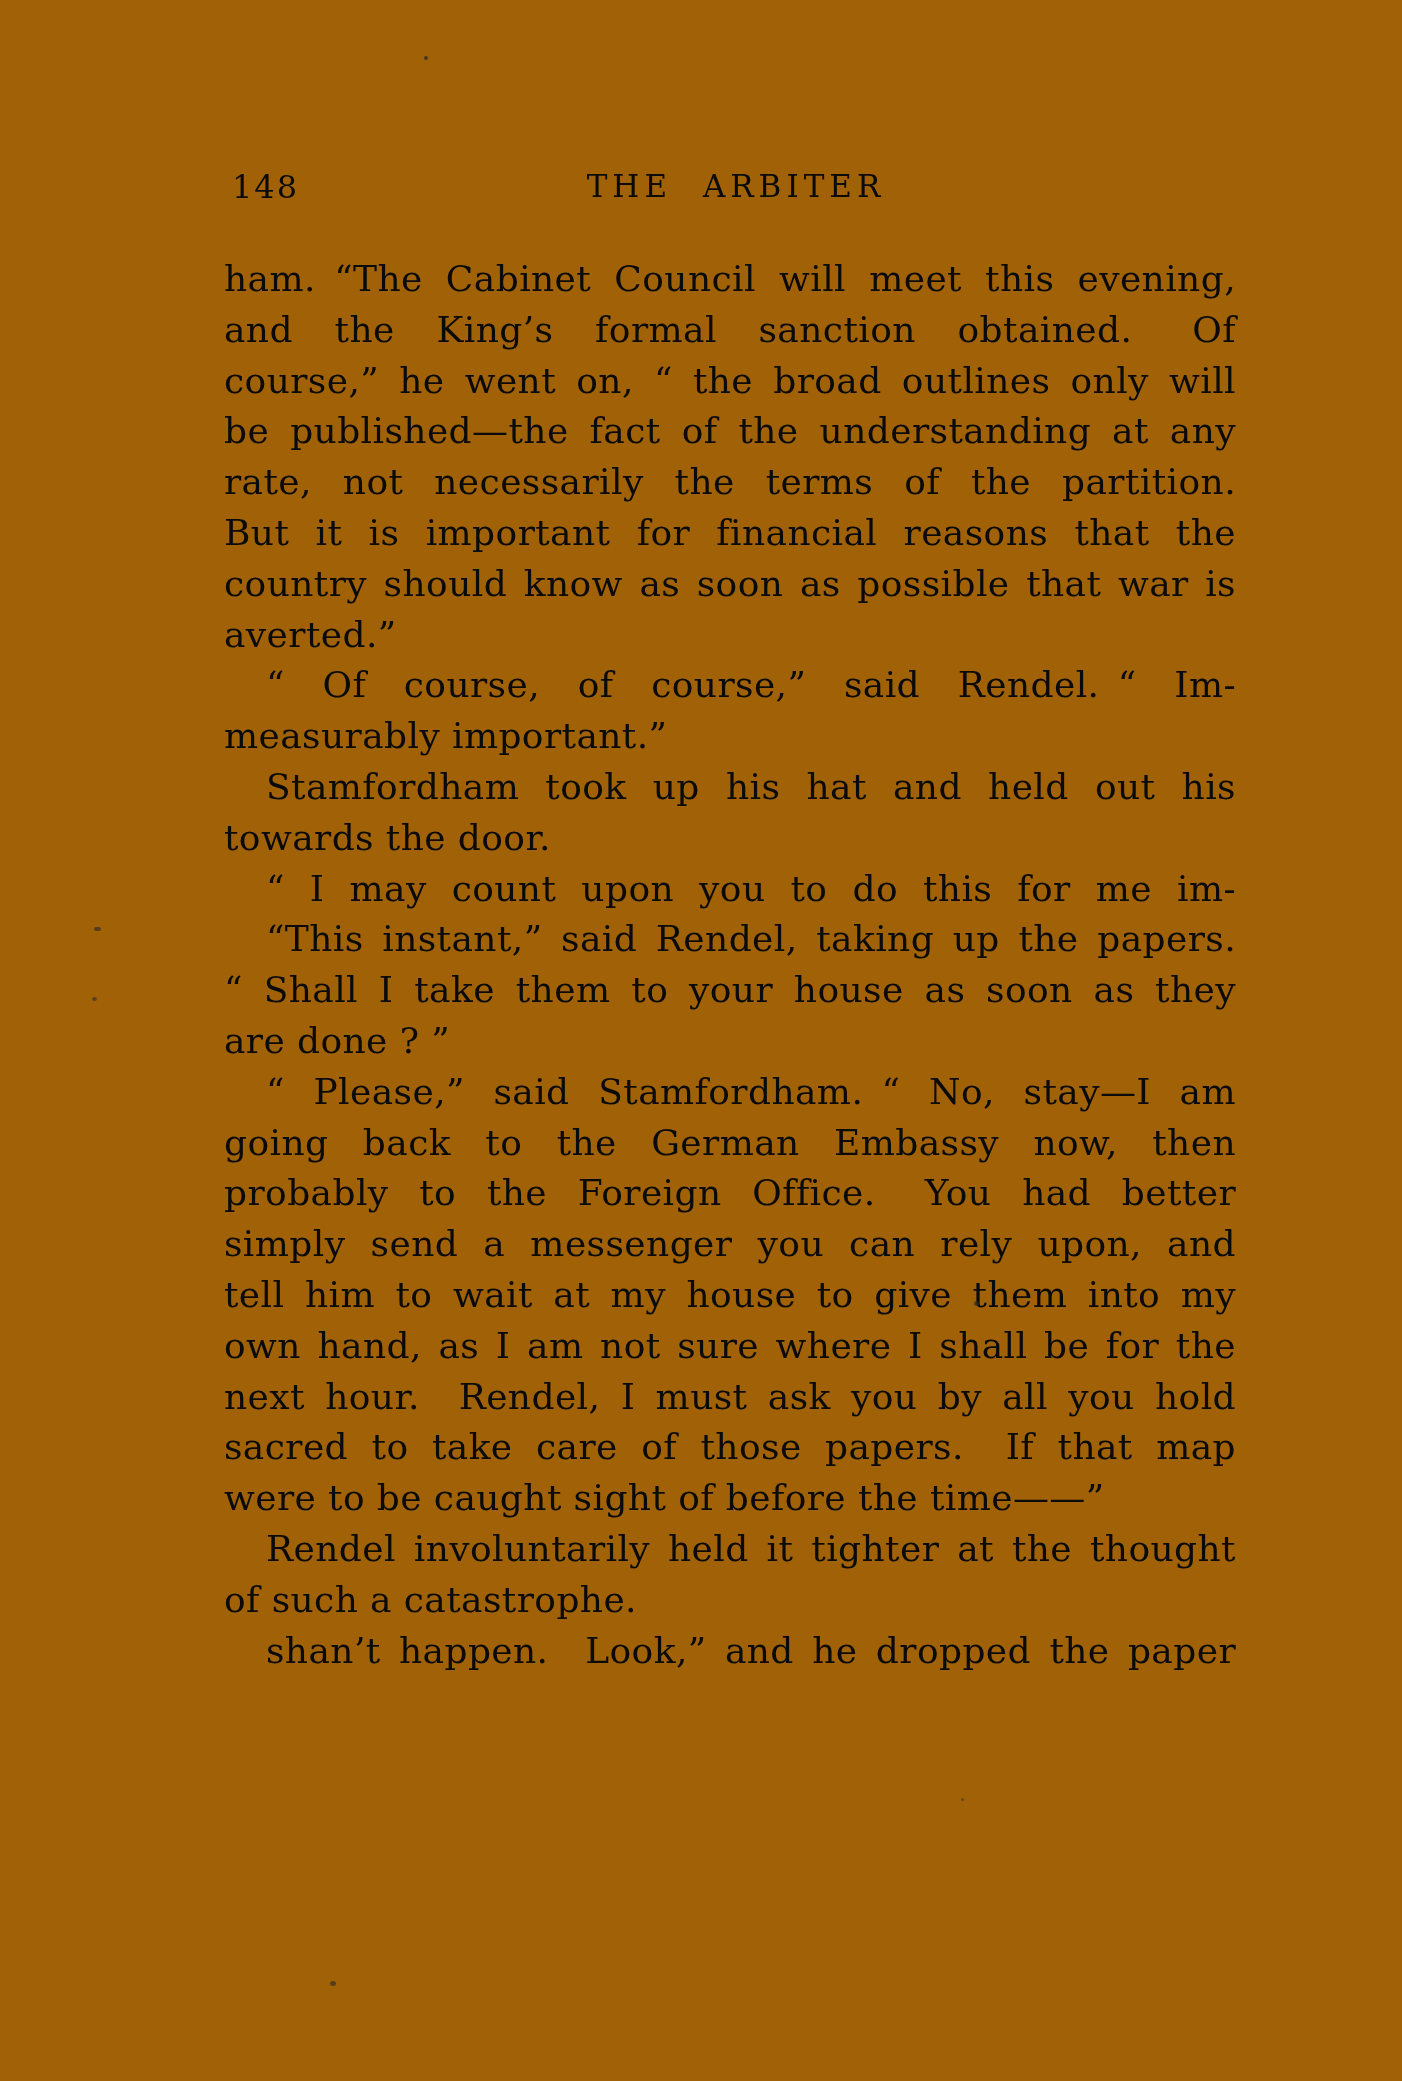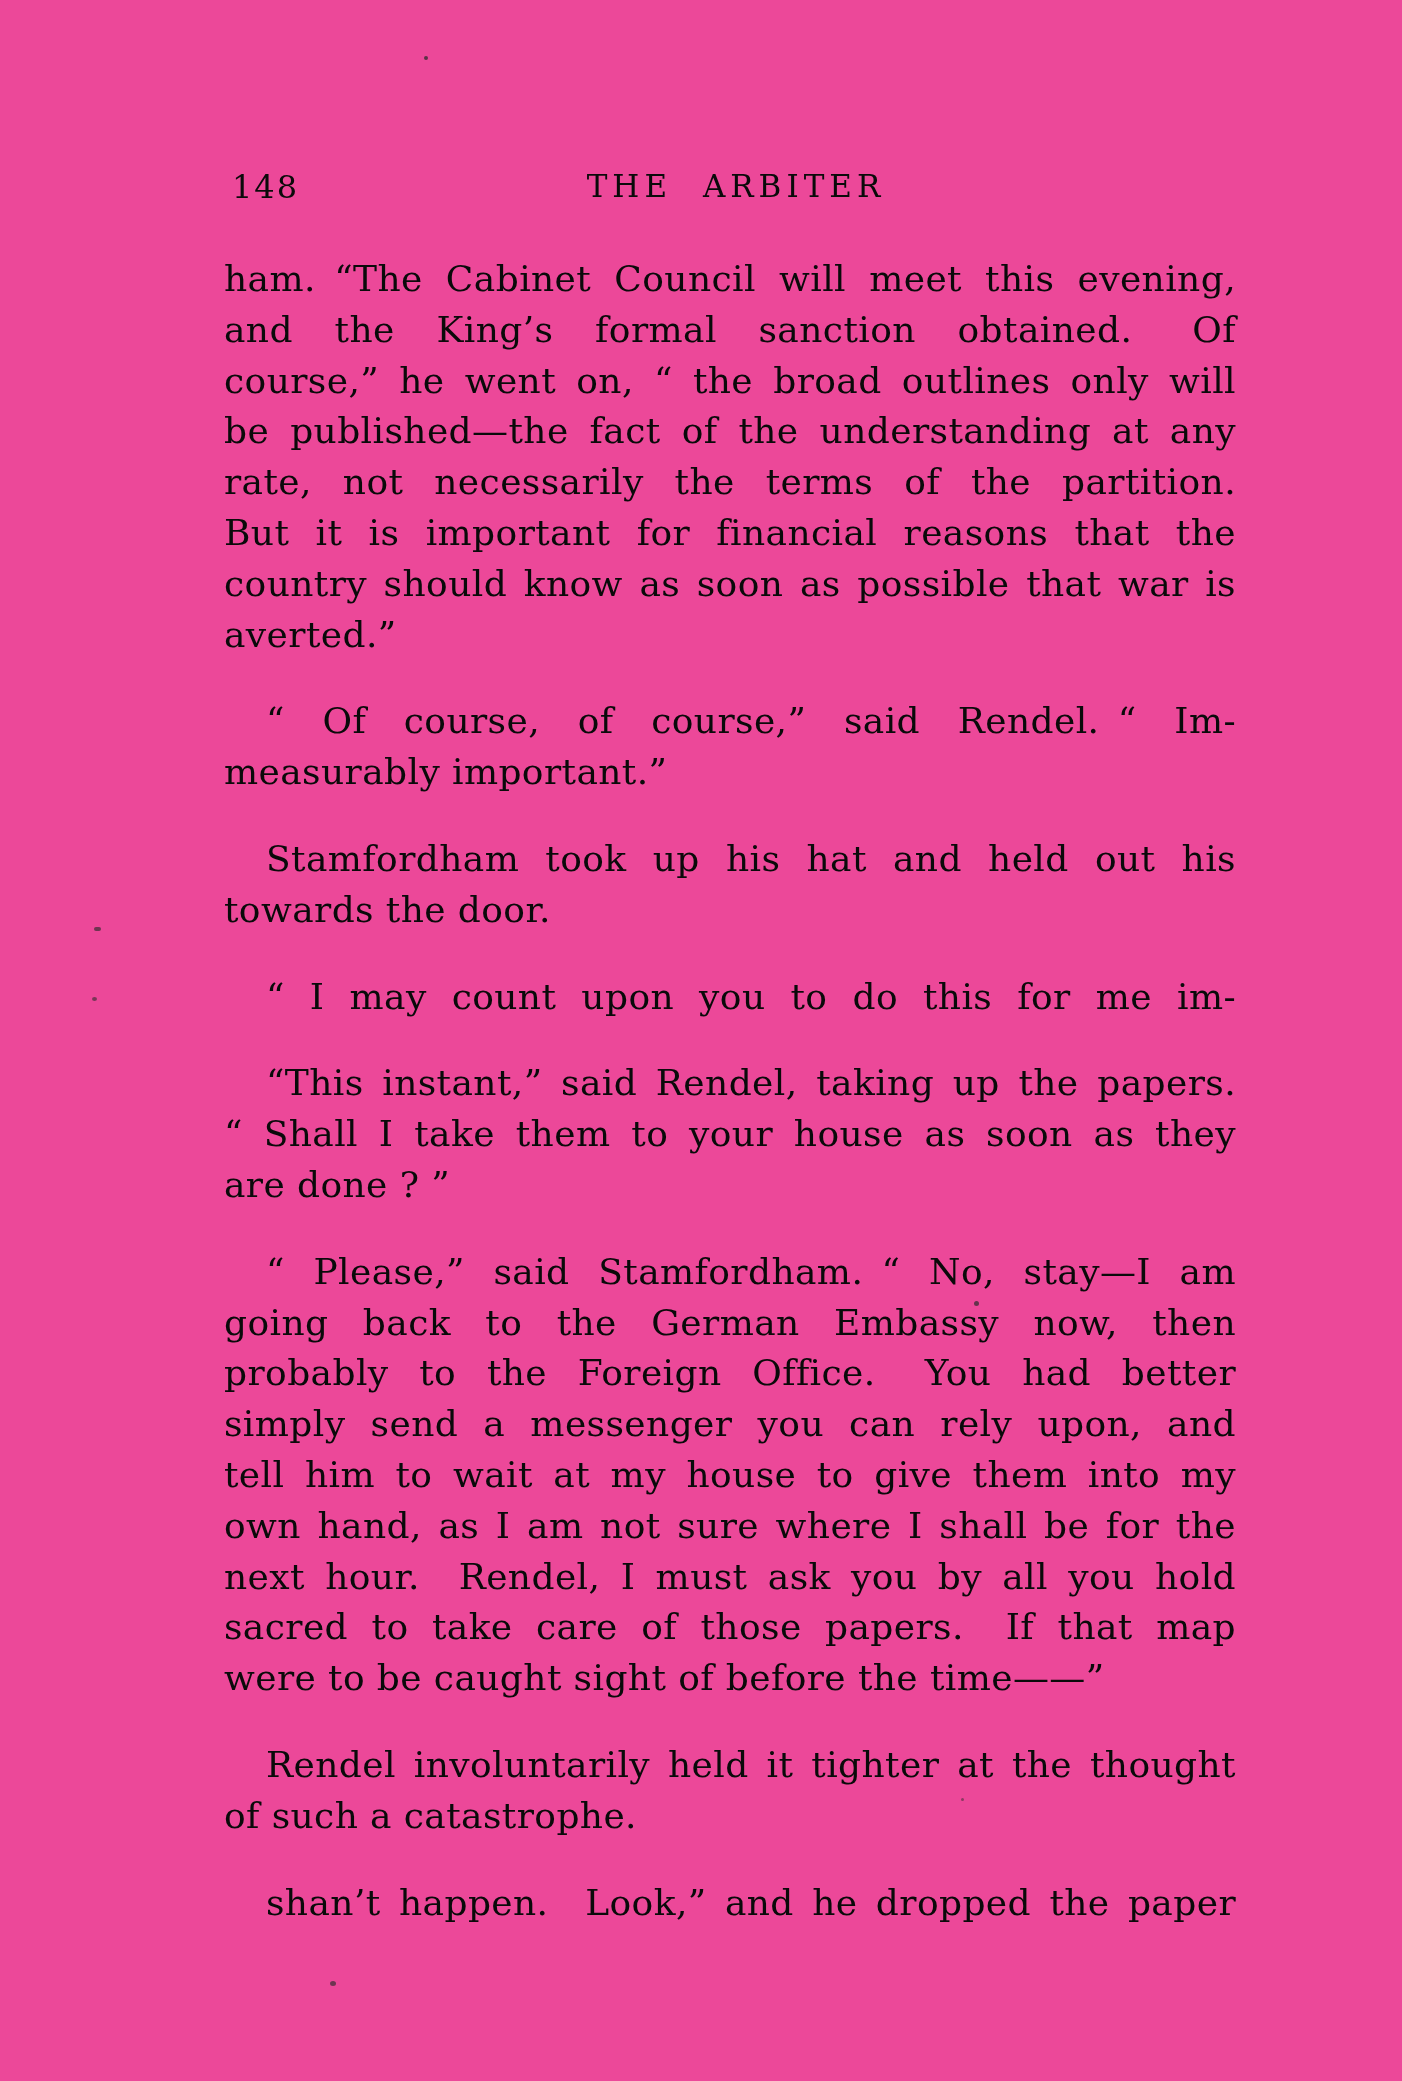--- a/index.html
+++ b/index.html
@@ -4,21 +4,21 @@
 <style>
   html,body{margin:0;padding:0;}
   body{
     width:1402px;height:2081px;
     background:#ffffff;
     position:relative;
     overflow:hidden;
     font-family:"DejaVu Serif","Liberation Serif",serif;
     color:#0a0a0a;
   }
-  .sheet{position:absolute;inset:0;background:#ec4899;text-decoration:underline;}
+  .sheet{position:absolute;inset:0;background:#a16207;text-decoration:underline;}
   .header{
     position:absolute;top:168px;left:224px;width:1012px;height:44px;
   }
   .page-number{
     position:absolute;left:8px;top:0;
     font-size:32px;letter-spacing:2px;
   }
   .running-title{
     position:absolute;left:12px;right:0;top:0;
     text-align:center;
@@ -35,21 +35,20 @@
   .line{
     text-align:justify;
     text-align-last:justify;
     white-space:normal;
   }
   .line.last{
     text-align-last:left;
   }
   .para.indent .line:first-child{
     text-indent:42px;
-    margin-top:36px;
   }
   .speck{
     position:absolute;background:#2b2b2b;border-radius:50%;
   }
   .speck.s1{left:424px;top:56px;width:4px;height:4px;opacity:.75;}
   .speck.s2{left:94px;top:927px;width:7px;height:4px;opacity:.65;border-radius:2px;}
   .speck.s3{left:92px;top:997px;width:5px;height:4px;opacity:.6;}
   .speck.s4{left:974px;top:1301px;width:5px;height:5px;opacity:.7;}
   .speck.s5{left:330px;top:1981px;width:6px;height:5px;opacity:.65;}
   .speck.s6{left:961px;top:1798px;width:3px;height:3px;opacity:.5;}

